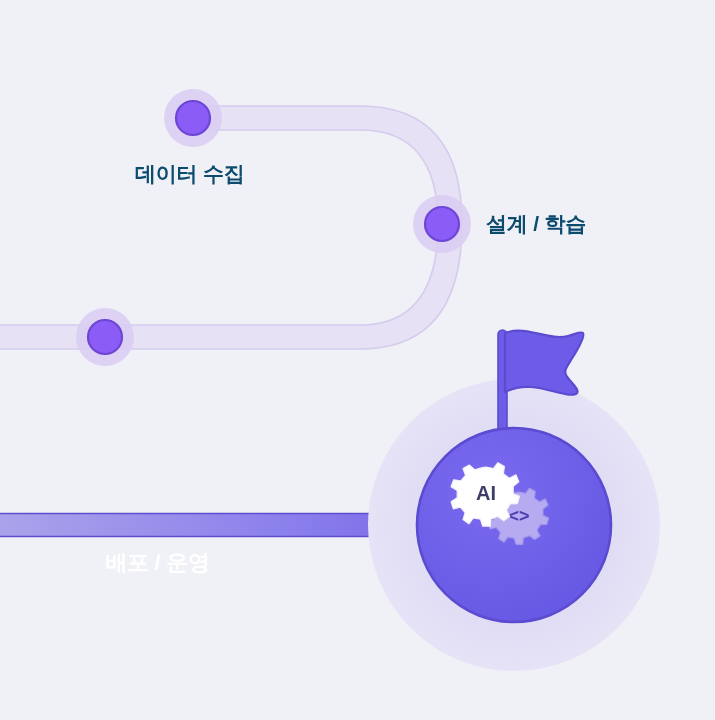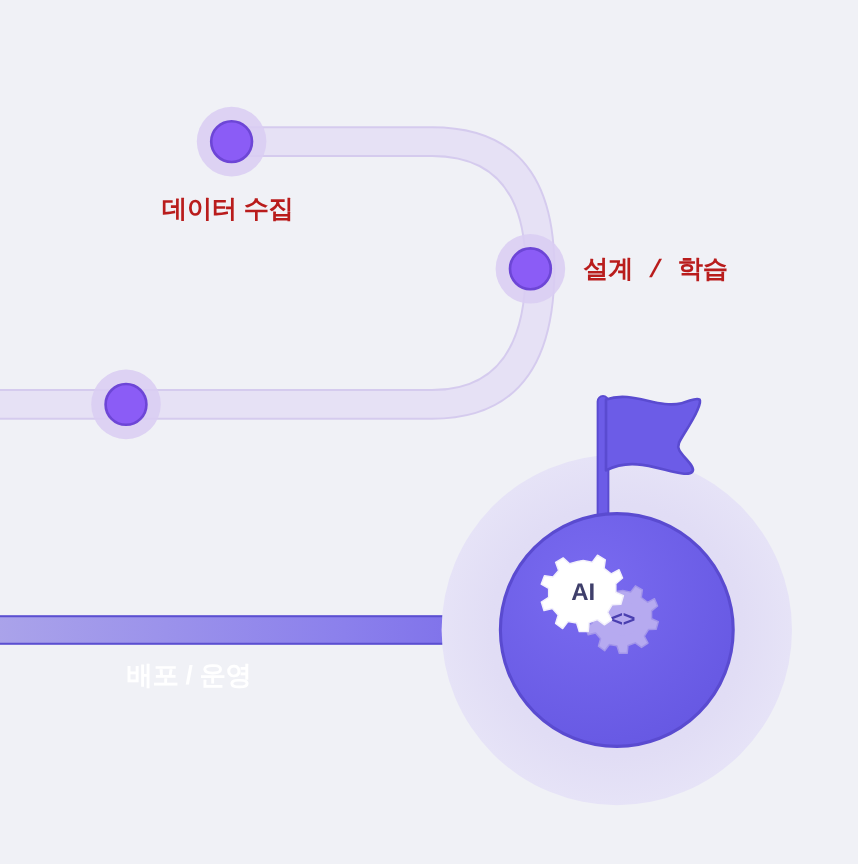--- a/index.html
+++ b/index.html
@@ -22,27 +22,27 @@
     position: absolute;
     inset: 0;
     width: 715px;
     height: 720px;
     display: block;
   }
   .node-label {
     position: absolute;
     font-size: 21px;
     font-weight: bold;
-    color: #b91c1c;
+    color: #0c4a6e;
     white-space: nowrap;
     letter-spacing: -0.2px;
     pointer-events: none;
   }
   .label-collect { left: 135px; top: 160px; }
-  .label-design  { left: 486px; top: 210px; font-family: Liberation Mono, monospace; }
+  .label-design  { left: 486px; top: 210px; }
   .label-eval    { left: 51px;  top: 381px; }
   .label-deploy {
     position: absolute;
     left: 0;
     top: 548px;
     width: 715px;
     text-align: center;
     font-size: 22px;
     font-weight: bold;
     color: #ffffff;

